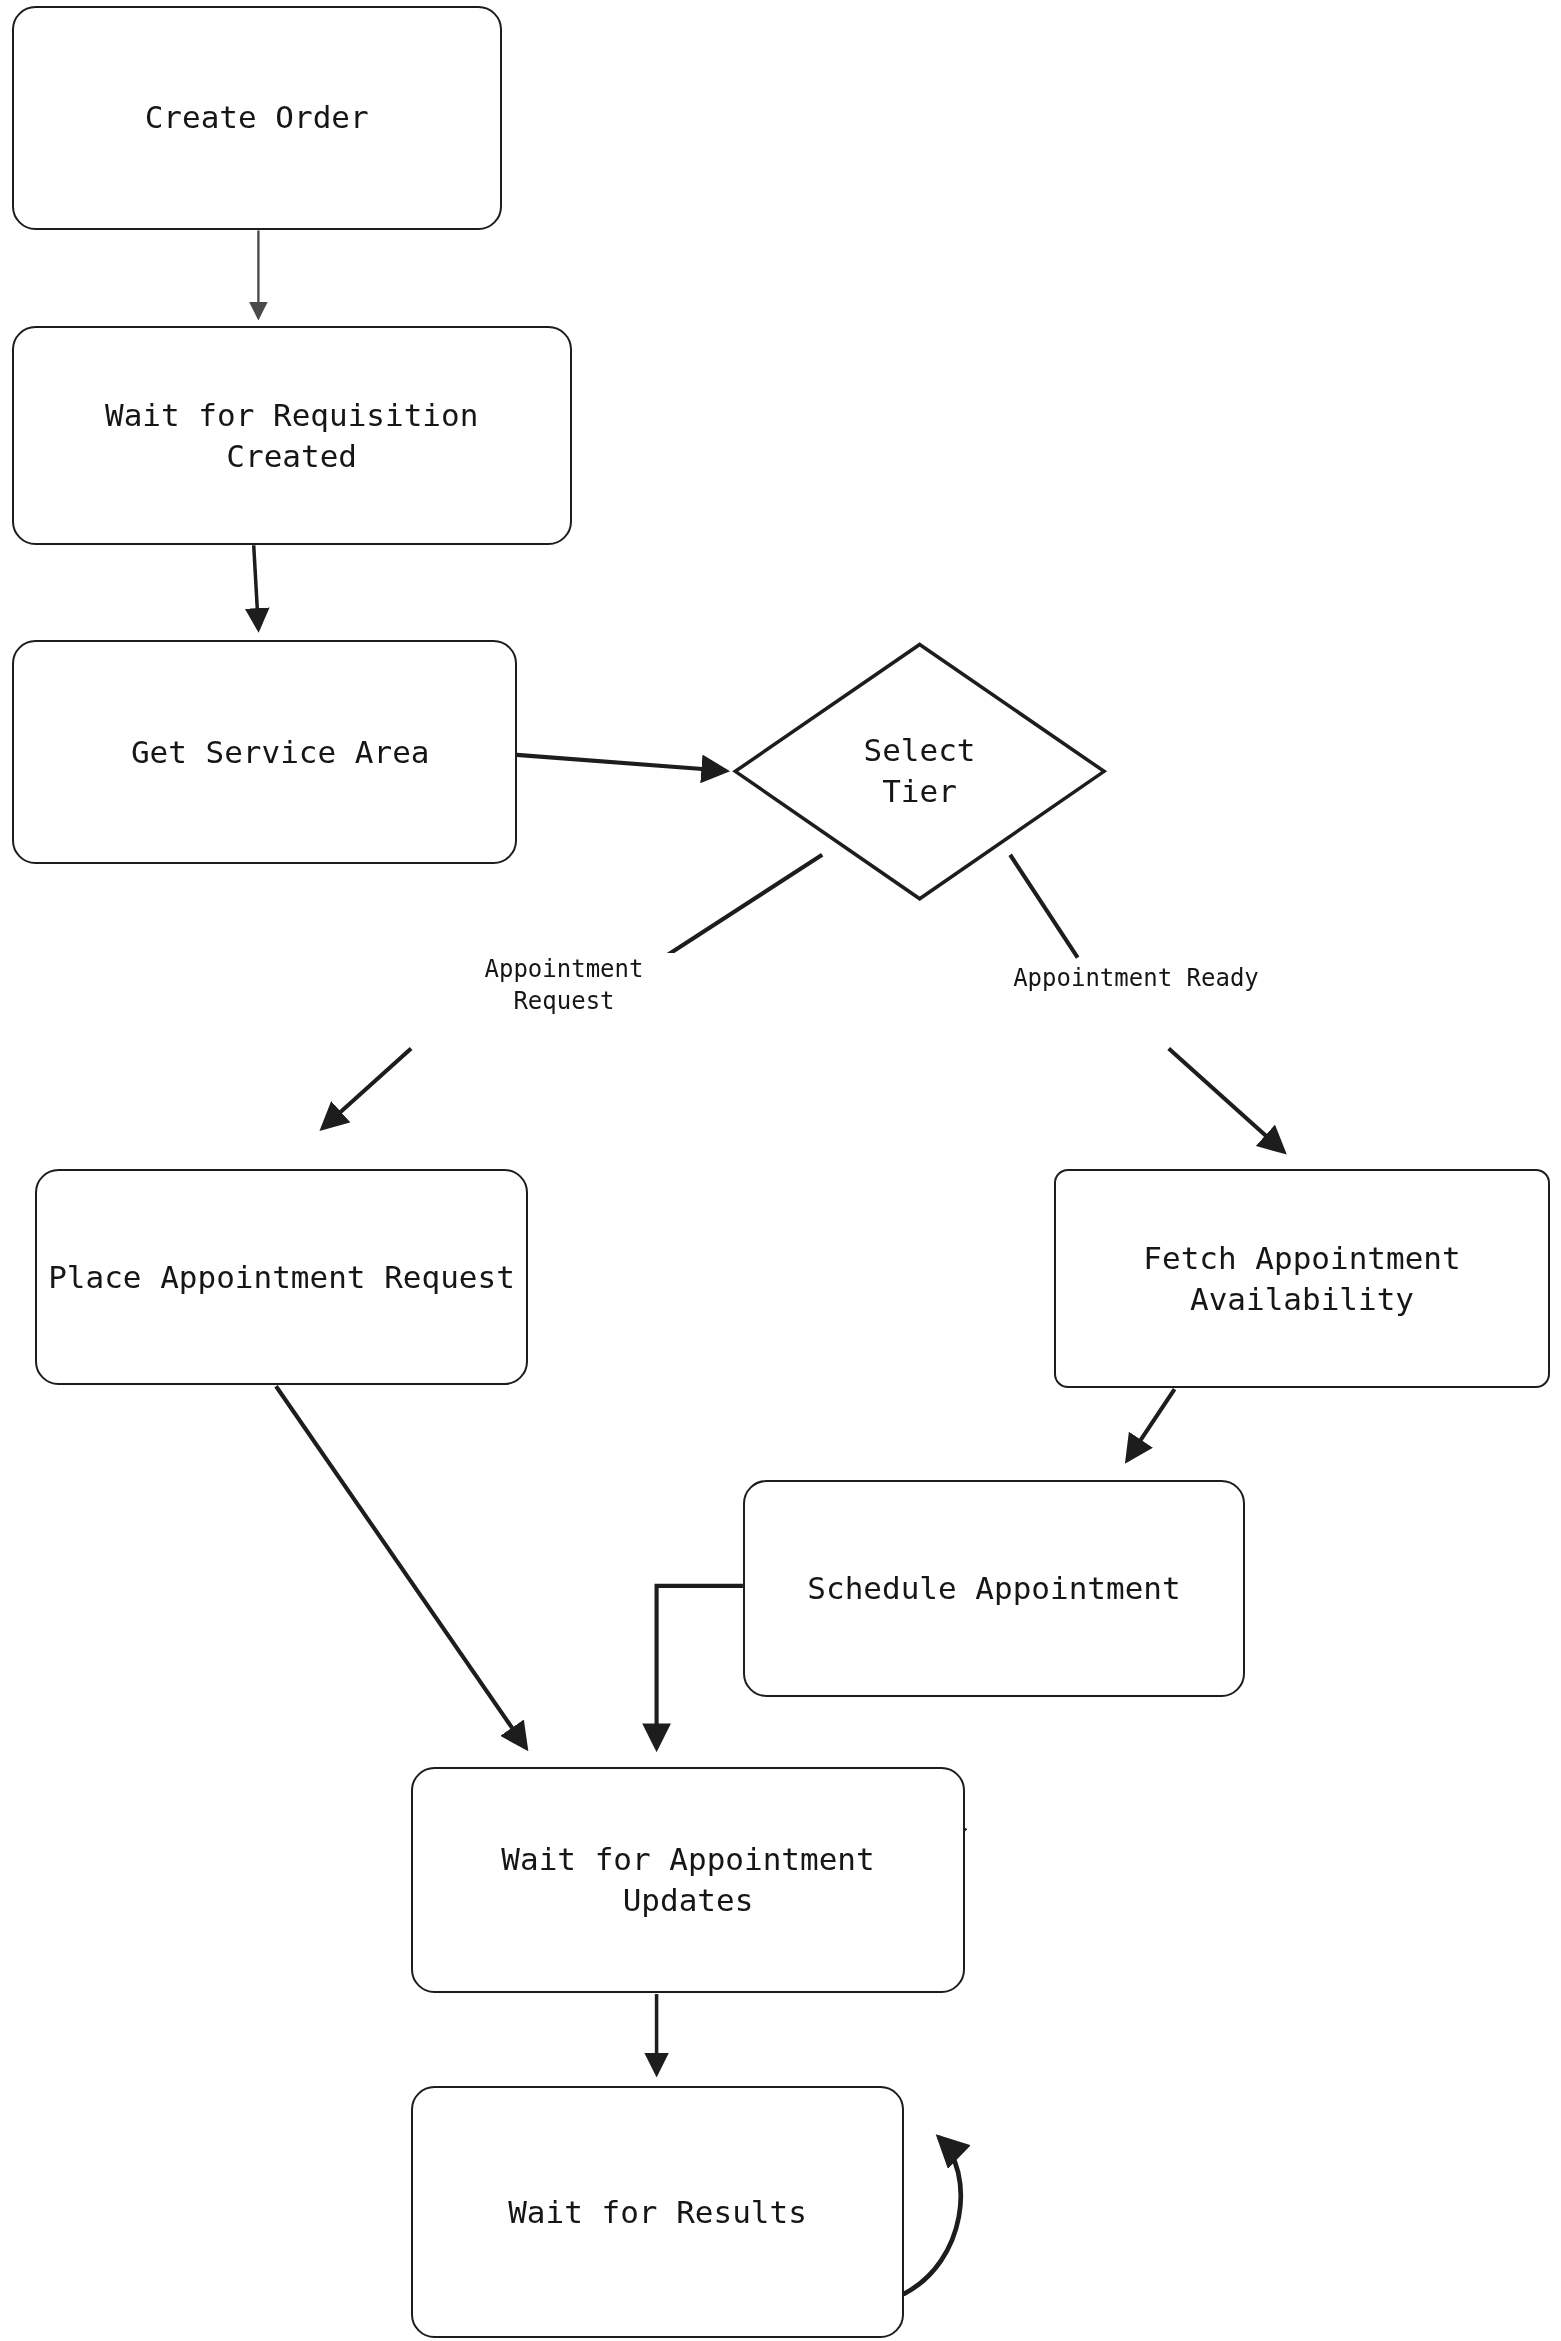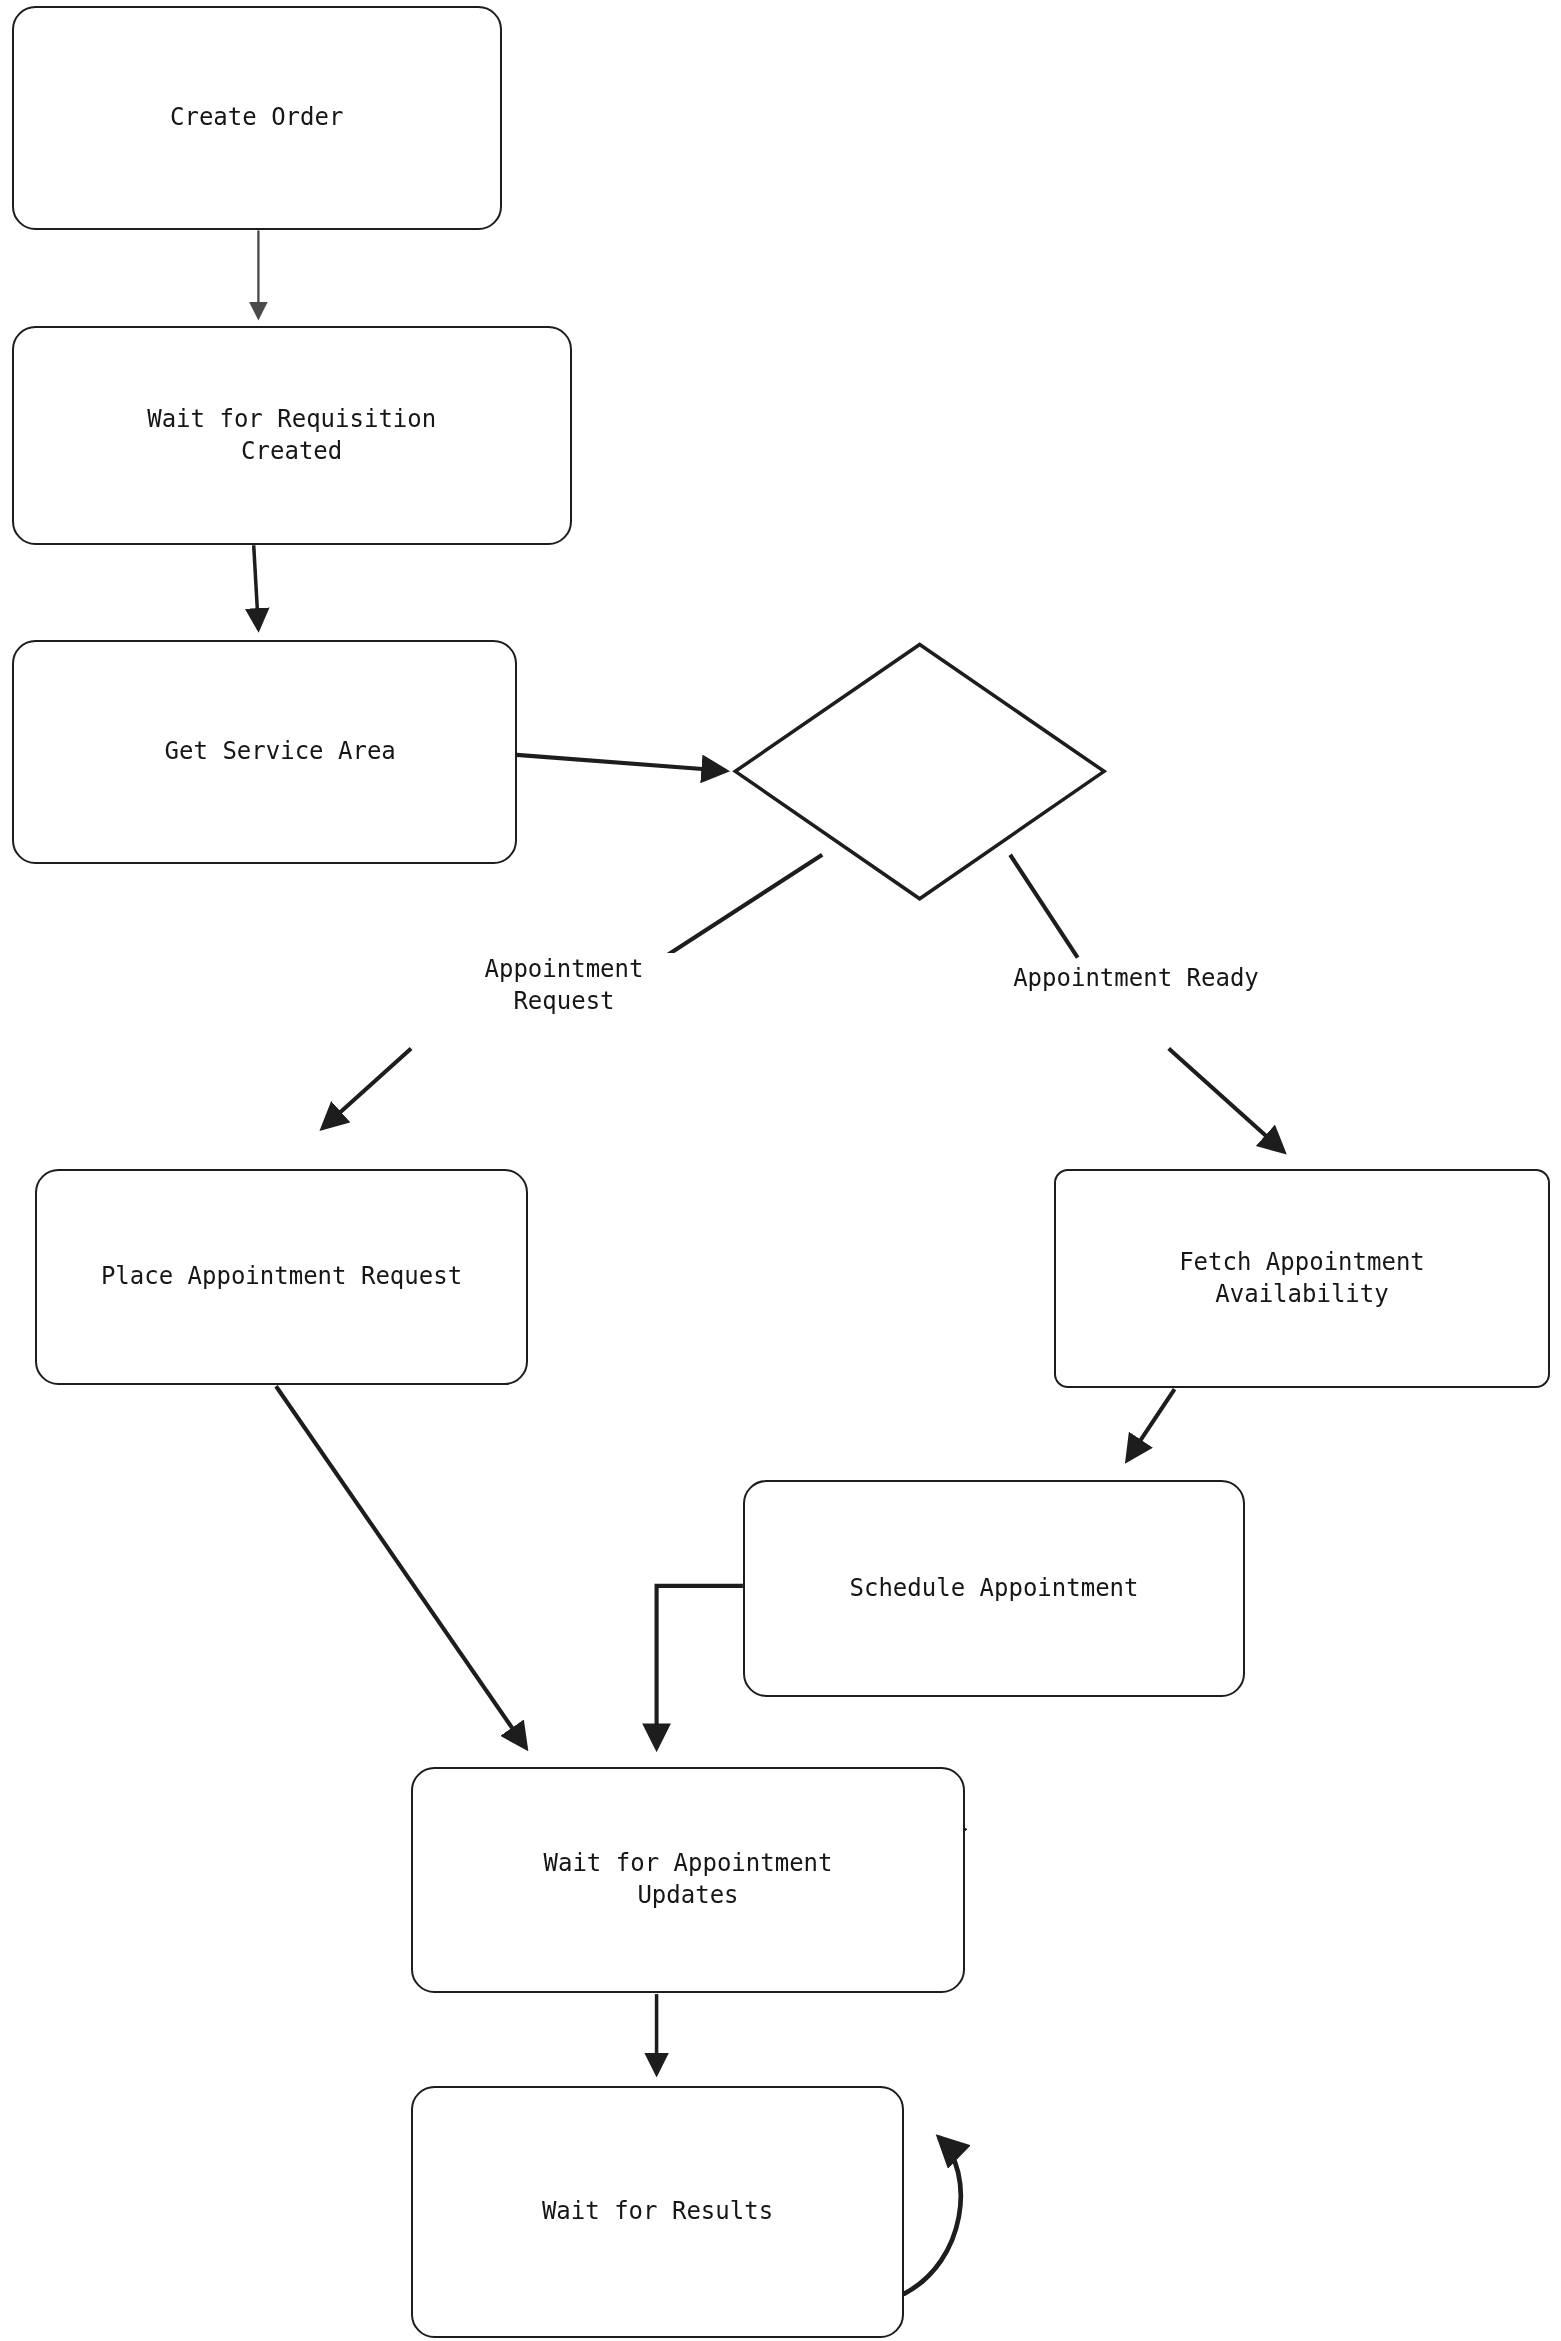--- a/index.html
+++ b/index.html
@@ -33,21 +33,21 @@
     justify-content: center;
     text-align: center;
   }
   .node.process {
     border: 2.3px solid #1d1d1d;
     border-radius: 23.5px;
     background: #ffffff;
   }
   .node .label {
     font-family: "DejaVu Sans Mono", "Liberation Mono", monospace;
-    font-size: 24px;
+    font-size: 31px;
     line-height: 1.32;
     color: #161616;
     white-space: pre-line;
     letter-spacing: 0px;
   }
   .node.decision {
     background: transparent;
     border: none;
   }
   .node.decision .label {
@@ -142,20 +142,24 @@
 
   <div class="node process" style="left:11.7px; top:326px; width:560px; height:219px;">
     <span class="label">Wait for Requisition
 Created</span>
   </div>
 
   <div class="node process" style="left:11.7px; top:640px; width:505px; height:224px;padding-left:32px;">
     <span class="label">Get Service Area</span>
   </div>
 
+  <div class="node decision" style="left:735px; top:644px; width:369px; height:254px;">
+    <span class="label">Select
+Tier</span>
+  </div>
 
   <div class="node process" style="left:35px; top:1169px; width:493px; height:216px;">
     <span class="label">Place Appointment Request</span>
   </div>
 
   <div class="node process" style="left:1054px; top:1169px; width:496px; height:219px;border-radius:14px;">
     <span class="label">Fetch Appointment
 Availability</span>
   </div>
 

